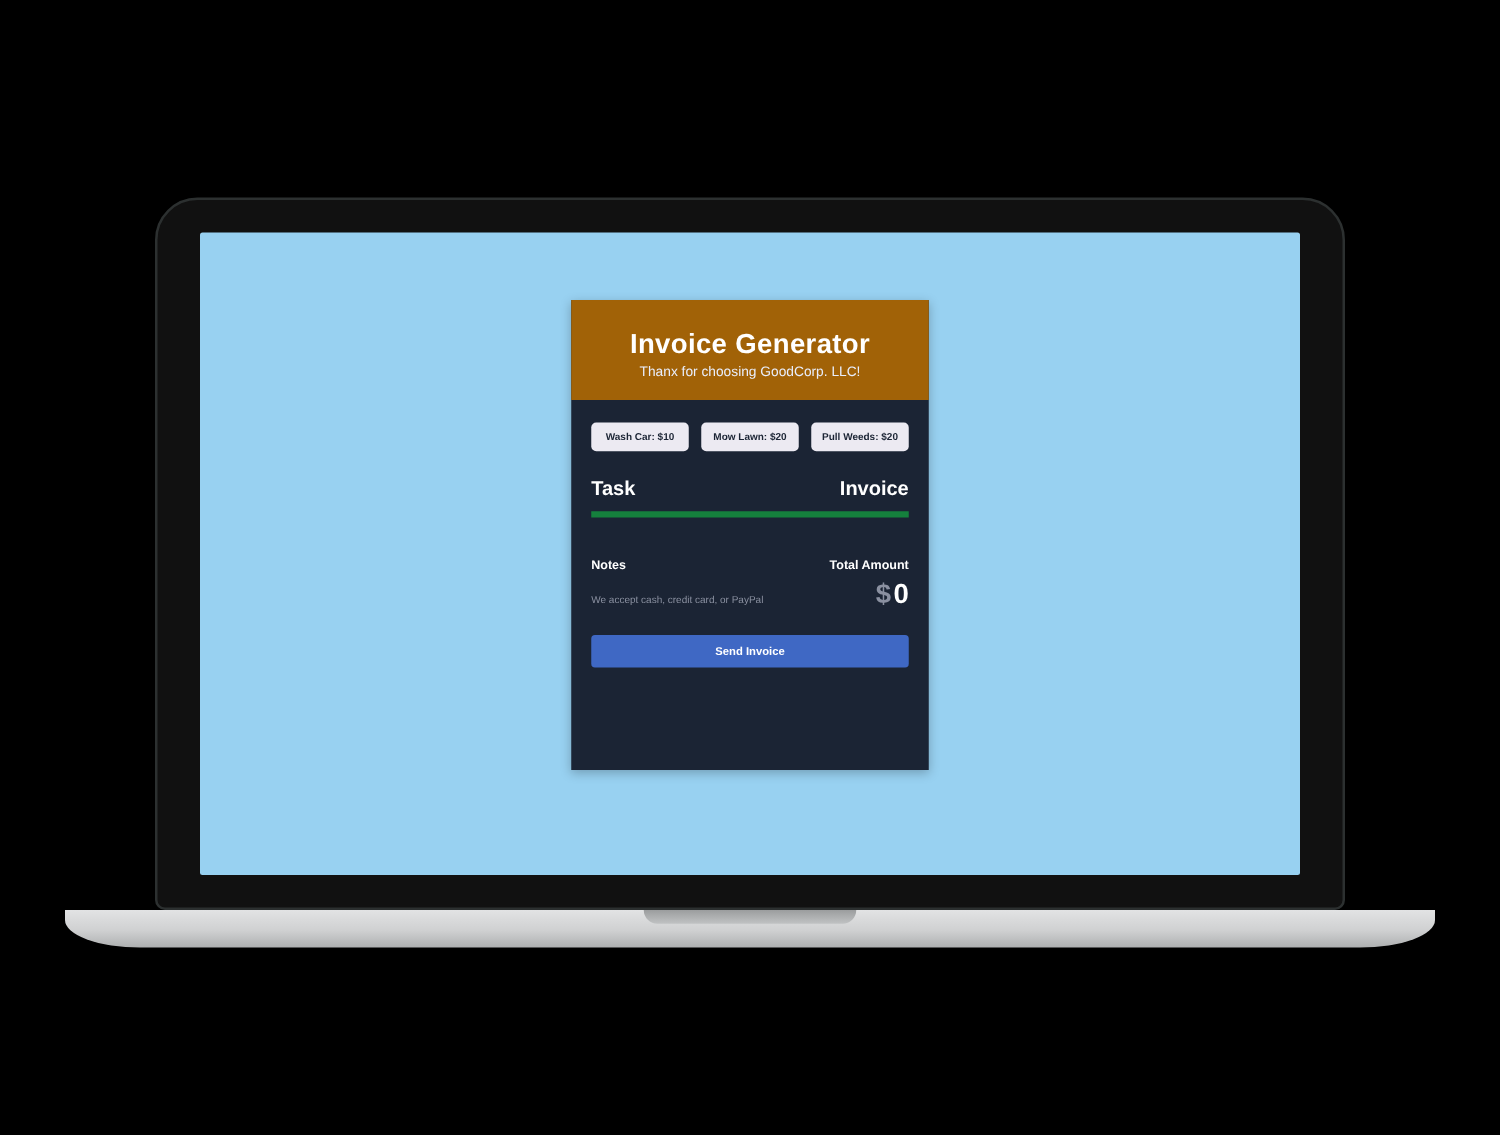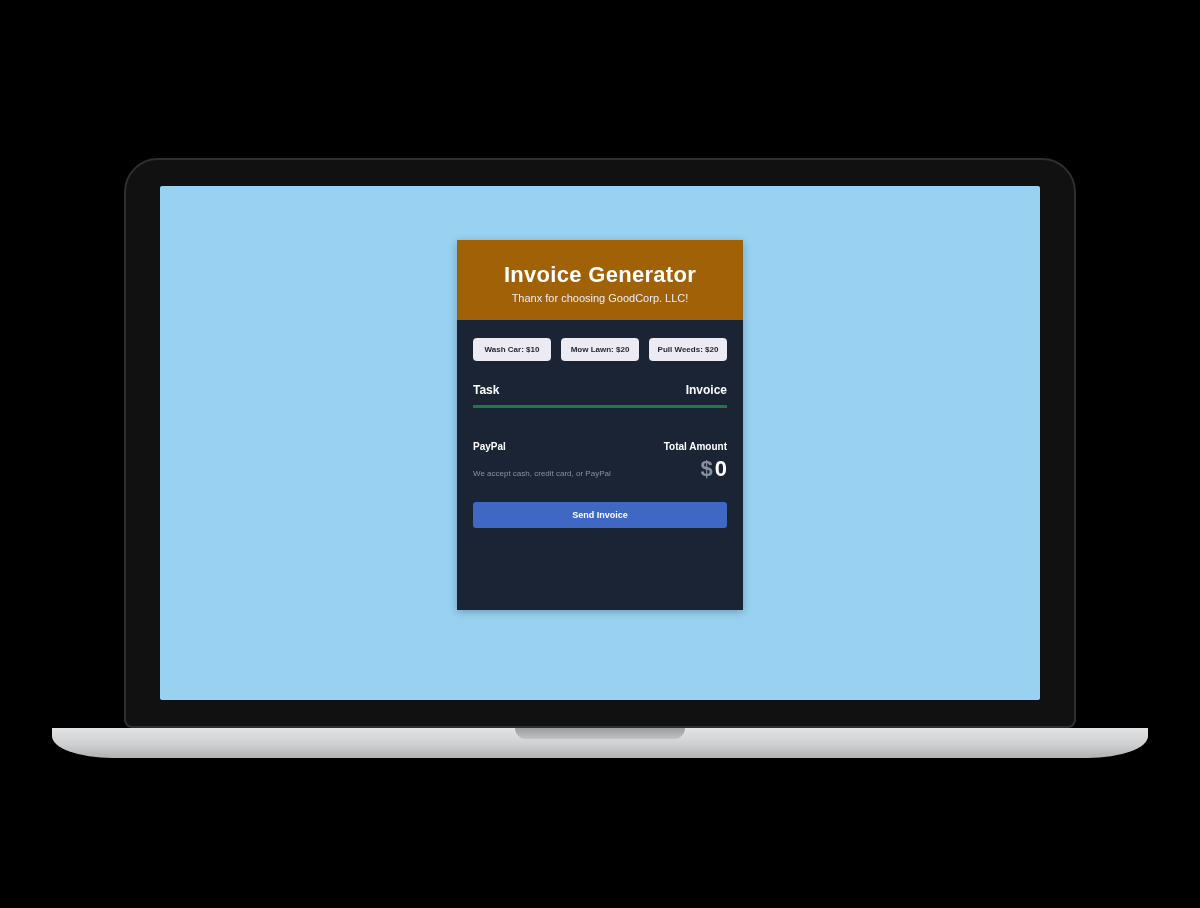--- a/index.html
+++ b/index.html
@@ -106,24 +106,24 @@
       font-size: 8px;
       font-weight: 600;
       padding: 7px 0;
       text-align: center;
       cursor: pointer;
     }
 
     .row { display: flex; justify-content: space-between; align-items: baseline; }
 
     .th-row {
-      font-size: 12px;
+      font-size: 16px;
       font-weight: 700;
       padding-bottom: 8px;
-      border-bottom: 3px solid #15803d;
+      border-bottom: 5px solid #15803d;
       margin-bottom: 16px;
     }
 
     .notes-label { font-size: 10px; font-weight: 700; }
     .total-label { font-size: 10px; font-weight: 700; margin-top: 17px; }
 
     .notes-text {
       font-size: 8px;
       color: #8a90a0;
       margin-top: 10px;
@@ -175,21 +175,21 @@
             <button class="chip">Pull Weeds: $20</button>
           </div>
 
           <div class="row th-row">
             <span>Task</span>
             <span>Invoice</span>
           </div>
 
           <div class="totals-block">
             <div class="row">
-              <span class="notes-label">PayPal</span>
+              <span class="notes-label">Notes</span>
               <span class="total-label">Total Amount</span>
             </div>
             <div class="row">
               <div class="notes-text">We accept cash, credit card, or PayPal</div>
               <div class="total-amount">
                 <span class="dollar">$</span><span>0</span>
               </div>
             </div>
           </div>
 

